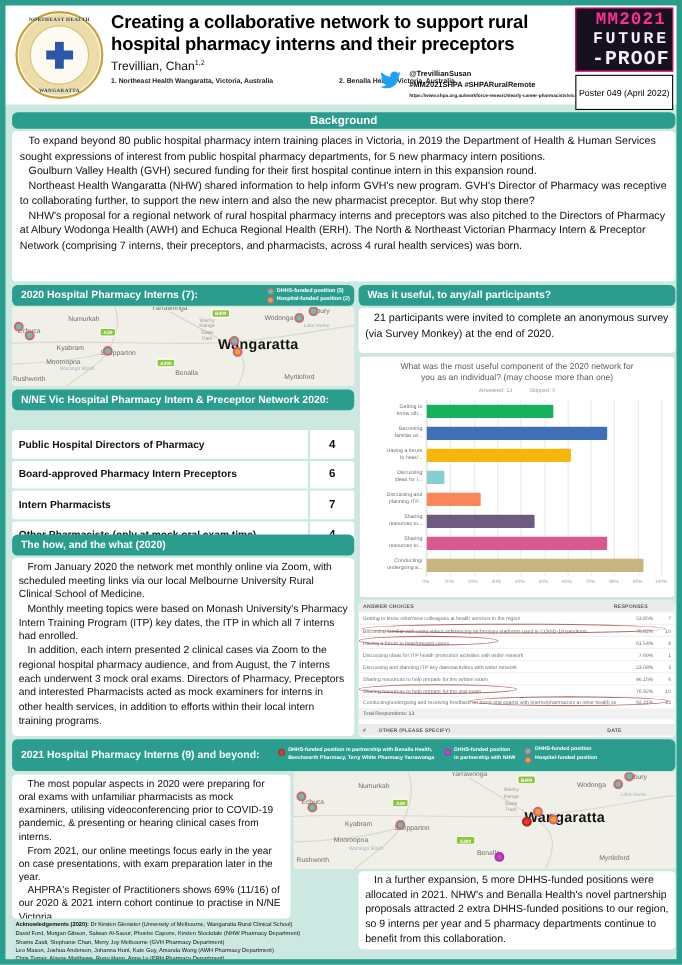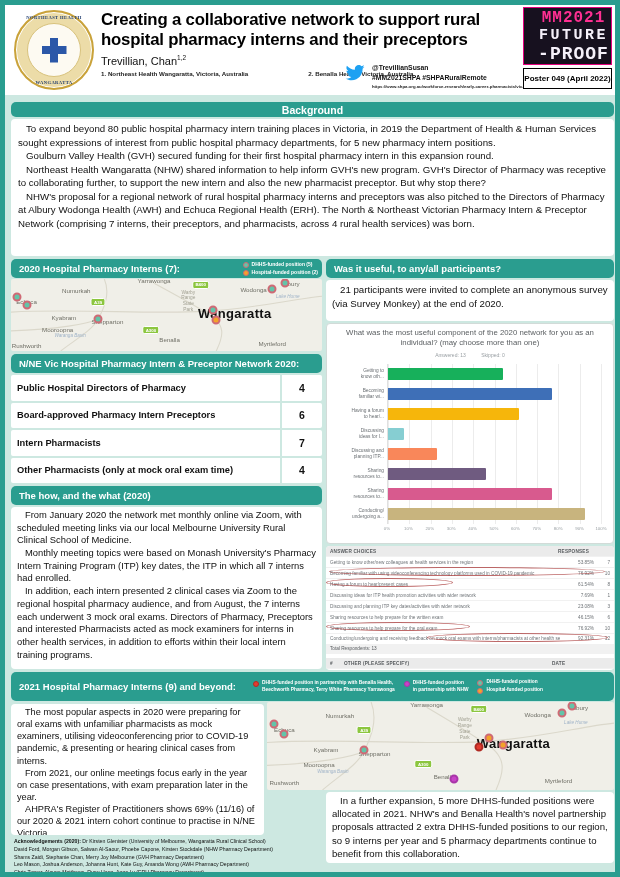--- a/index.html
+++ b/index.html
@@ -28,39 +28,39 @@
   .twitter { position:absolute; left:338px; top:58px; display:flex; gap:5px; align-items:flex-start; }
   .twitter svg { width:24px; height:20px; flex:none; }
   .tw-handle,.tw-tags { font-size:6.8px; font-weight:bold; color:#111; line-height:1.45; }
   .tw-url { font-size:4.3px; font-weight:bold; color:#222; margin-top:1px; }
   .mm-logo { position:absolute; right:3px; top:2px; width:89px; height:58px; background:#17111f;
              display:flex; flex-direction:column; align-items:center; justify-content:center;
              border:1px solid #e5007e;padding-left:12px; }
   .mm1 { color:#ff2f92; font-weight:bold; font-size:16px; letter-spacing:1px; font-family:"Liberation Mono", monospace; }
   .mm2 { color:#f5f0fa; font-weight:bold; font-size:15px; letter-spacing:2.5px; font-family:"Liberation Mono", monospace; }
   .mm3 { color:#f5f0fa; font-weight:bold; font-size:18px; letter-spacing:1px; font-family:"Liberation Mono", monospace; }
-  .poster-badge { position:absolute; right:3px; top:63px; width:89px; height:21px; background:#fff;
+  .poster-badge { position:absolute; right:3px; top:63px; width:89px; height:32px; background:#fff;
              border:1px solid #000; display:flex; align-items:center; justify-content:center;
-             font-size:8px; font-weight:bold; color:#000; }
+             font-size:8px; font-weight:normal; color:#000; }
 
   
   .bar { position:absolute; background:#2A9D8F; color:#fff; font-weight:bold; border-radius:5px;
          display:flex; align-items:center; padding:0 8px; font-size:9.5px; }
   .bar-bg { left:6px; top:97px; width:603px; height:15px; justify-content:center; font-size:10.5px; }
   .panel { position:absolute; background:#fff; border-radius:4px; color:#101010; }
   .panel p { margin:0; text-indent:8px; }
   .panel-background { left:6px; top:114px; width:603px; height:137px; padding:3px 7px;
                       font-size:9.7px; line-height:1.4; }
   .bar-2020 { left:6px; top:254px; width:311px; height:19px; justify-content:space-between; padding-right:4px; }
   .bar-useful { left:321px; top:254px; width:288px; height:19px; }
   .map { position:absolute; background:#f0efe8; border-radius:2px; overflow:hidden; }
   .map1 { left:6px; top:274px; width:311px; height:72px; }
   .map2 { left:262px; top:697px; width:347px; height:88px; }
   .bar-network { left:6px; top:349px; width:311px; height:19px; }
-  .table-network { position:absolute; left:6px; top:370px; width:311px; height:108px;
+  .table-network { position:absolute; left:6px; top:386px; width:311px; height:108px;
                    display:grid; grid-template-rows:repeat(4,1fr); gap:2px; }
   .nrow { background:#fff; display:flex; align-items:center; border-radius:2px; }
   .nrow .nlabel { flex:1; font-size:9.3px; font-weight:bold; padding-left:6px; color:#111; }
   .nrow .nval { width:42px; align-self:stretch; display:flex; align-items:center; justify-content:center;
                 border-left:2px solid #CDE8E1; font-size:10.5px; font-weight:bold; color:#111; }
   .bar-how { left:6px; top:481px; width:311px; height:19px; }
   .panel-how { left:6px; top:502px; width:311px; height:162px; padding:2px 6px;
                font-size:9.4px; line-height:1.35; overflow:hidden; }
   .bar-2021 { left:6px; top:667px; width:603px; height:29px; gap:6px; padding-right:4px; }
   .bar-2021 .bar-title { width:228px; flex:none; }
@@ -77,21 +77,21 @@
   .panel-beyond { left:6px; top:699px; width:253px; height:131px; padding:2px 6px;
                   font-size:9.2px; line-height:1.32; overflow:hidden; }
   .panel-intro { left:321px; top:275px; width:288px; height:41px; padding:3px 6px;
                  font-size:9.7px; line-height:1.4; }
   .panel-expansion { left:321px; top:787px; width:288px; height:71px; padding:2px 6px;
                      font-size:9.6px; line-height:1.38; }
   .ack { position:absolute; left:9px; top:833px; width:380px; font-size:5.2px; line-height:1.5; color:#111; }
 
   
   .chart-panel { left:321px; top:318px; width:288px; height:221px; border:1px solid #d2dbd8; padding-top:4px; }
-  .chart-title { font-size:7.8px; color:#5c6063; text-align:center; line-height:1.3; padding:0 14px; }
+  .chart-title { font-size:7.8px; color:#5c6063; text-align:center; line-height:1.3; padding:0 32px; }
   .chart-meta { text-align:center; font-size:5px; color:#9aa0a4; margin-top:4px; }
   .chart-meta span { margin:0 7px; }
   .plot { position:relative; margin:6px 12px 0 60px; height:160px; border-left:1px solid #e0e0e0; }
   .gridline { position:absolute; top:0; bottom:0; width:1px; background:#ececec; }
   .bar-row-label { position:absolute; right:calc(100% + 4px); width:52px; font-size:4.8px; color:#6a6f73;
                    text-align:right; white-space:pre-line; line-height:1.25; }
   .hbar { position:absolute; left:0; height:12px; border-radius:0 1px 1px 0; }
   .axis { position:relative; margin:2px 12px 0 60px; height:9px; }
   .tick { position:absolute; transform:translateX(-50%); font-size:4.4px; color:#9aa0a4; }
 
@@ -165,21 +165,21 @@
       <div class="mm3">-PROOF</div>
     </div>
     <div class="poster-badge">Poster 049 (April 2022)</div>
   </div>
 
   <div class="bar bar-bg">
     <span>Background</span>
   </div>
   <div class="panel panel-background">
       <p>To expand beyond 80 public hospital pharmacy intern training places in Victoria, in 2019 the Department of Health &amp; Human Services sought expressions of interest from public hospital pharmacy departments, for 5 new pharmacy intern positions.</p>
-      <p>Goulburn Valley Health (GVH) secured funding for their first hospital pharmacy intern in this expansion round.</p>
+      <p>Goulburn Valley Health (GVH) secured funding for their first hospital continue intern in this expansion round.</p>
       <p>Northeast Health Wangaratta (NHW) shared information to help inform GVH's new program.  GVH's Director of Pharmacy was receptive to collaborating further, to support the new intern and also the new pharmacist preceptor.  But why stop there?</p>
       <p>NHW's proposal for a regional network of rural hospital pharmacy interns and preceptors was also pitched to the Directors of Pharmacy at Albury Wodonga Health (AWH) and Echuca Regional Health (ERH).  The North &amp; Northeast Victorian Pharmacy Intern &amp; Preceptor Network (comprising 7 interns, their preceptors, and pharmacists, across 4 rural health services) was born.</p>
     </div>
 
   <div class="bar bar-2020">
     <span>2020 Hospital Pharmacy Interns (7):</span>
     <div class="legend-wrap" style="flex:none">
         <div class="lg-col">
           <div class="lg-item">
             <span class="lg-dot c-teal"></span>

